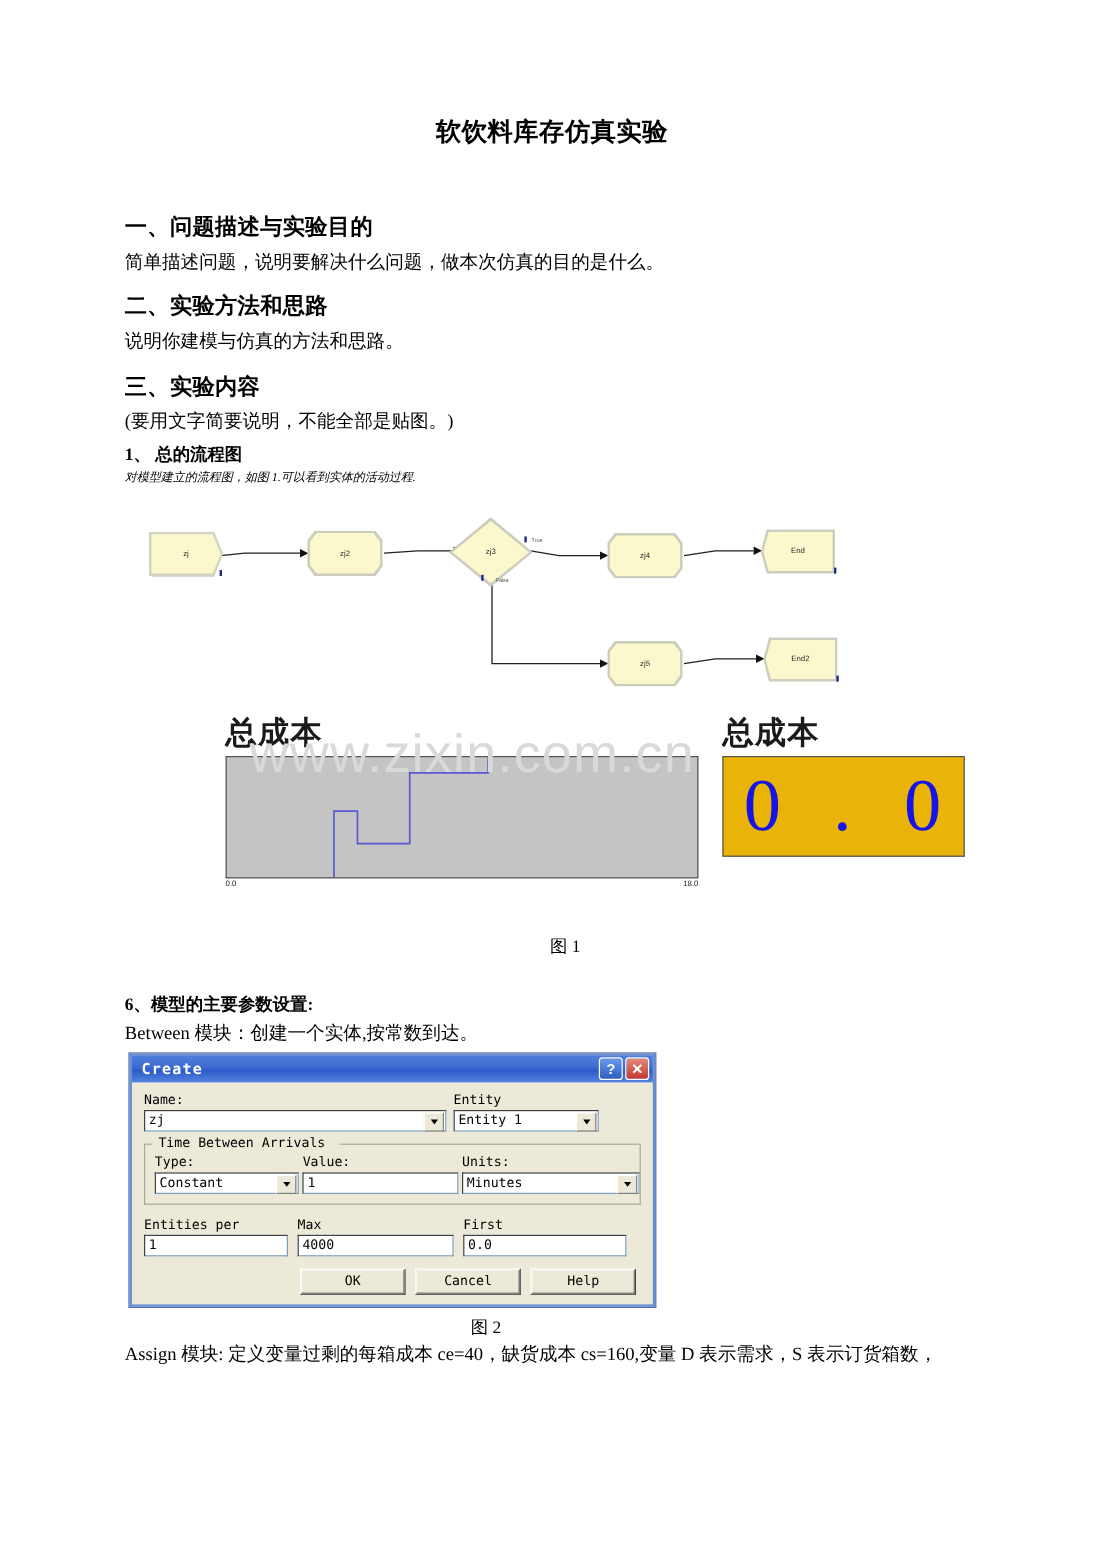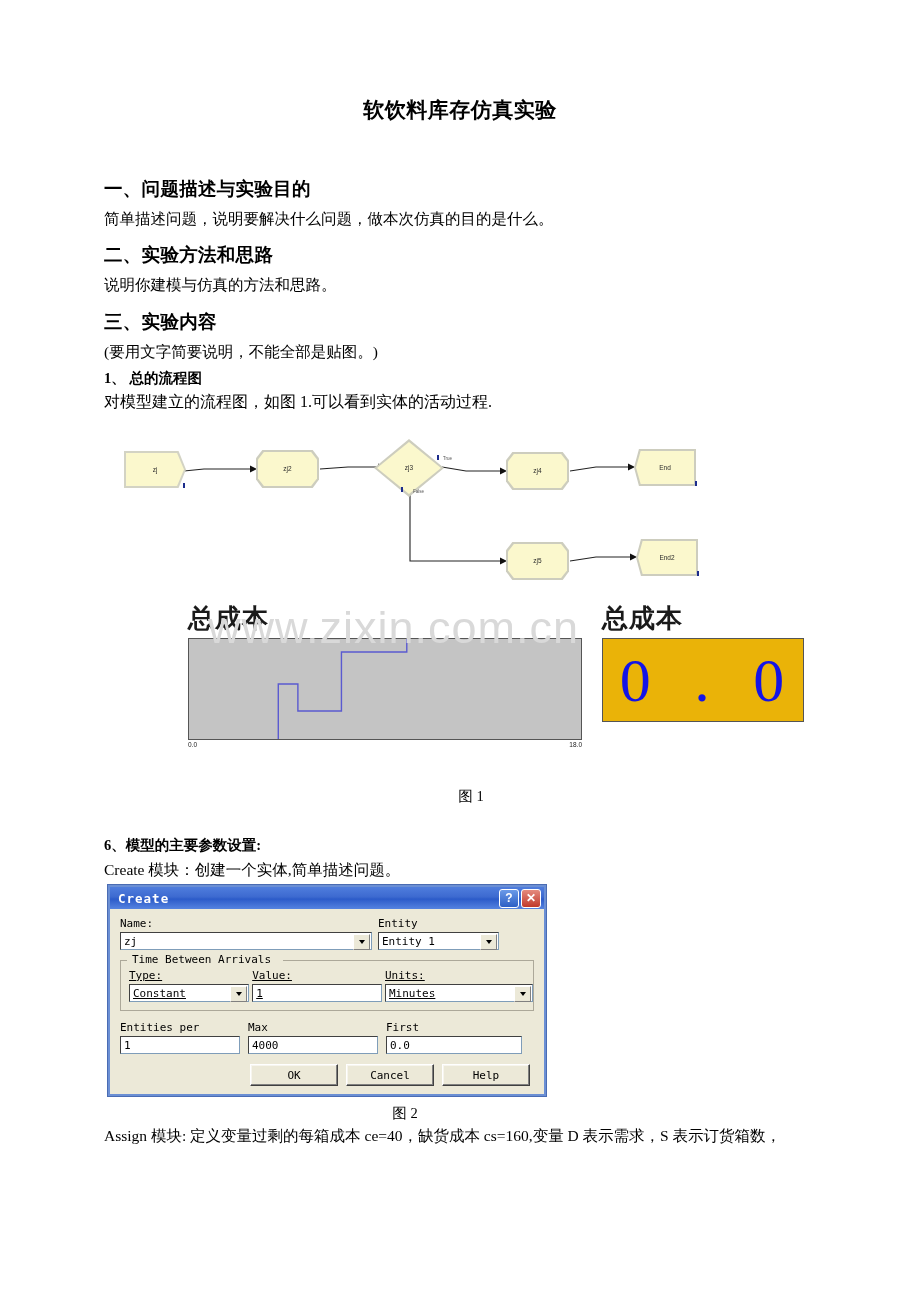--- a/index.html
+++ b/index.html
@@ -43,23 +43,24 @@
     font-size: 15.5px;
     margin: 0;
     line-height: 1.25;
   }
   .sub-head {
     font-size: 14.5px;
     font-weight: bold;
     margin: 0;
   }
   .small-body {
-    font-size: 16px;
+    font-size: 10px;
     margin: 0;
     line-height: 1.3;
+    font-style: italic;
   }
   .spacer-lg { height: 52px; }
   .spacer-md { height: 14px; }
   .spacer-sm { height: 8px; }
 
   .caption {
     text-align: center;
     font-size: 14.5px;
     margin: 0;
   }
@@ -297,21 +298,20 @@
     border-right: 3.5px solid transparent;
     border-top: 4px solid #000;
     display: block;
   }
   .groupbox {
     border: 1px solid #aca899;
     border-top: none;
     margin-top: 10px;
     padding: 0 8px 8px 8px;
     position: relative;
-    text-decoration: underline;
   }
   .groupbox::before,
   .groupbox::after {
     content: "";
     position: absolute;
     top: 0;
     height: 1px;
     background: #aca899;
   }
   .groupbox::before { left: 0; width: 6px; }
@@ -470,21 +470,21 @@
         </div>
       </div>
     </div>
 
     <div style="height:26px"></div>
     <p class="caption caption-1">图 1</p>
 
     <div style="height:30px"></div>
     <p class="sub-head">6、模型的主要参数设置:</p>
     <div style="height:5px"></div>
-    <p class="body">Create 模块：创建一个实体,简单描述问题。</p>
+    <p class="body">Between 模块：创建一个实体,按常数到达。</p>
 
     <div style="height:6px"></div>
     <div class="dialog" style="margin-left:4px;">
 
       <div class="dlg-titlebar">
         <span class="dlg-title">Create</span>
         <div class="ttl-btn ttl-help">?</div>
         <div class="ttl-btn ttl-close">✕</div>
       </div>
 

